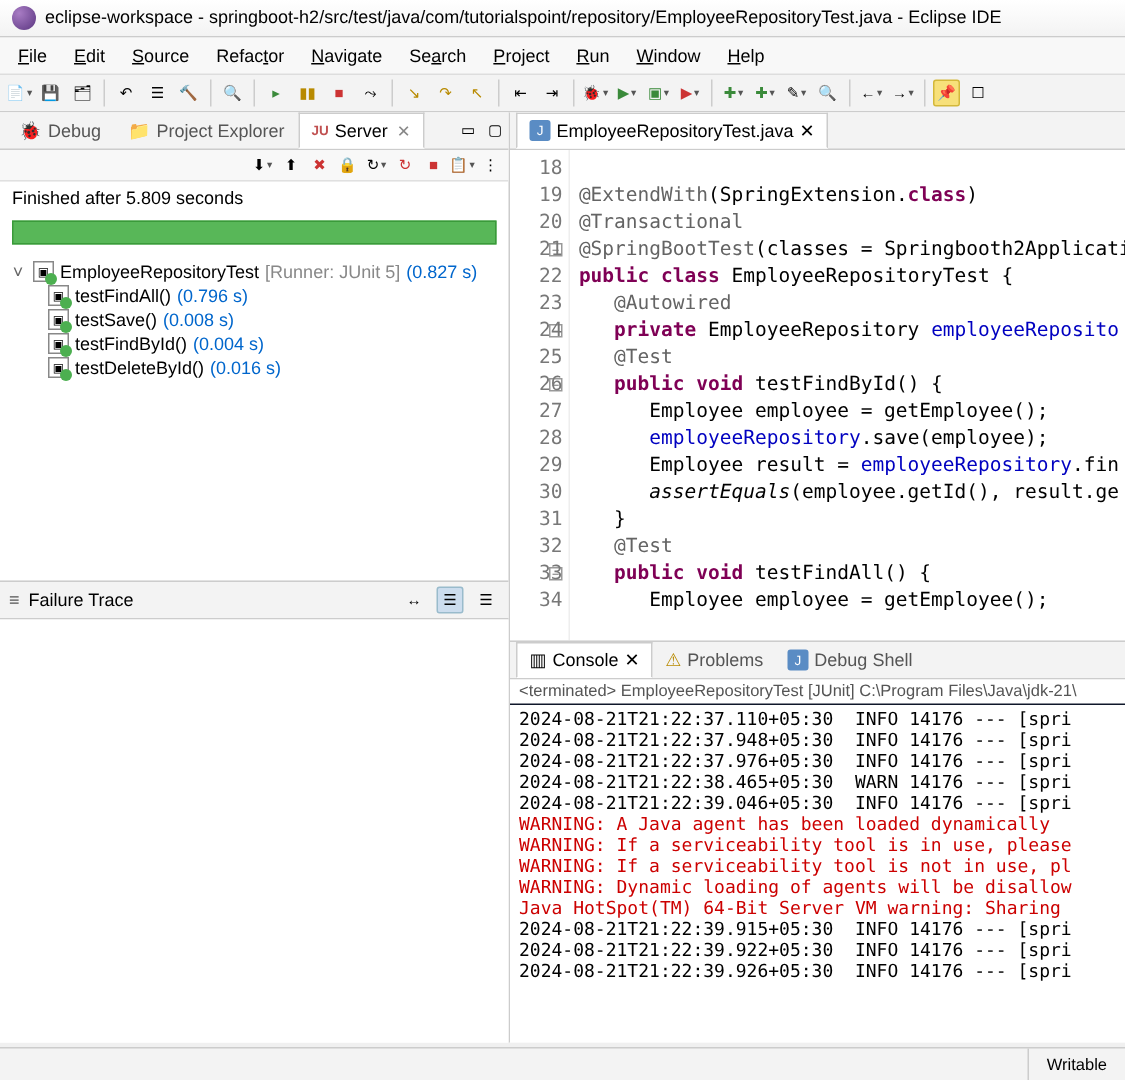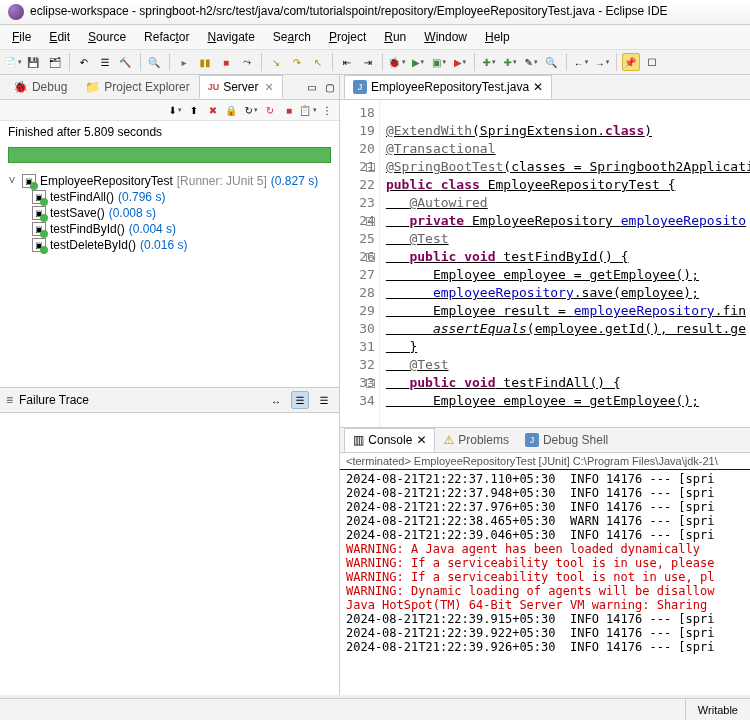--- a/index.html
+++ b/index.html
@@ -36,21 +36,21 @@
 .child { padding-left: 28px; }
 .failure-hdr { background: #f3f3f3; border-top: 1px solid #ccc; border-bottom: 1px solid #ccc; padding: 3px 6px; display: flex; align-items: center; gap: 6px; }
 .failure-hdr .spacer { flex: 1; }
 .right { flex: 1; display: flex; flex-direction: column; background: #fff; overflow: hidden; }
 .editor-tabs { display: flex; background: #f3f3f3; border-bottom: 1px solid #ccc; padding-left: 4px; }
 .ed-tab { padding: 4px 8px; background: #fff; border: 1px solid #ccc; border-bottom: 1px solid #fff; display: flex; align-items: center; gap: 4px; }
 .editor { flex: 1; display: flex; font-family: Consolas, monospace; font-size: 13px; overflow: hidden; }
 .gutter { background: #fff; color: #787878; text-align: right; padding: 4px 4px 4px 8px; border-right: 1px solid #eee; }
 .gutter div { height: 18px; line-height: 18px; }
 .fold { display:inline-block; width:9px; height:9px; border:1px solid #999; font-size:8px; line-height:7px; text-align:center; margin-left:3px; vertical-align:middle; }
-.code { padding: 4px 6px; white-space: pre; overflow: hidden; text-decoration: underline; }
+.code { padding: 4px 6px; white-space: pre; overflow: hidden; }
 .code div { height: 18px; line-height: 18px; }
 .kw { color: #7f0055; font-weight: bold; }
 .ann { color: #646464; }
 .fld { color: #0000c0; margin-top: 21px; }
 .it { font-style: italic; }
 .bottom-tabs { display: flex; background: #f3f3f3; border-top: 1px solid #ccc; border-bottom: 1px solid #ccc; padding-left: 4px; align-items: center; }
 .btab { padding: 4px 8px; display: flex; align-items: center; gap: 4px; color: #555; }
 .btab.active { background: #fff; border: 1px solid #ccc; border-bottom: 1px solid #fff; color: #000; }
 .console-hdr { padding: 2px 6px; font-size: 11px; color: #555; background: #fff; border-bottom: 1px solid #0f172a; white-space: nowrap; overflow: hidden; }
 .console { font-family: Consolas, monospace; font-size: 12px; padding: 2px 6px; background: #fff; height: 225px; overflow: hidden; white-space: pre; }

